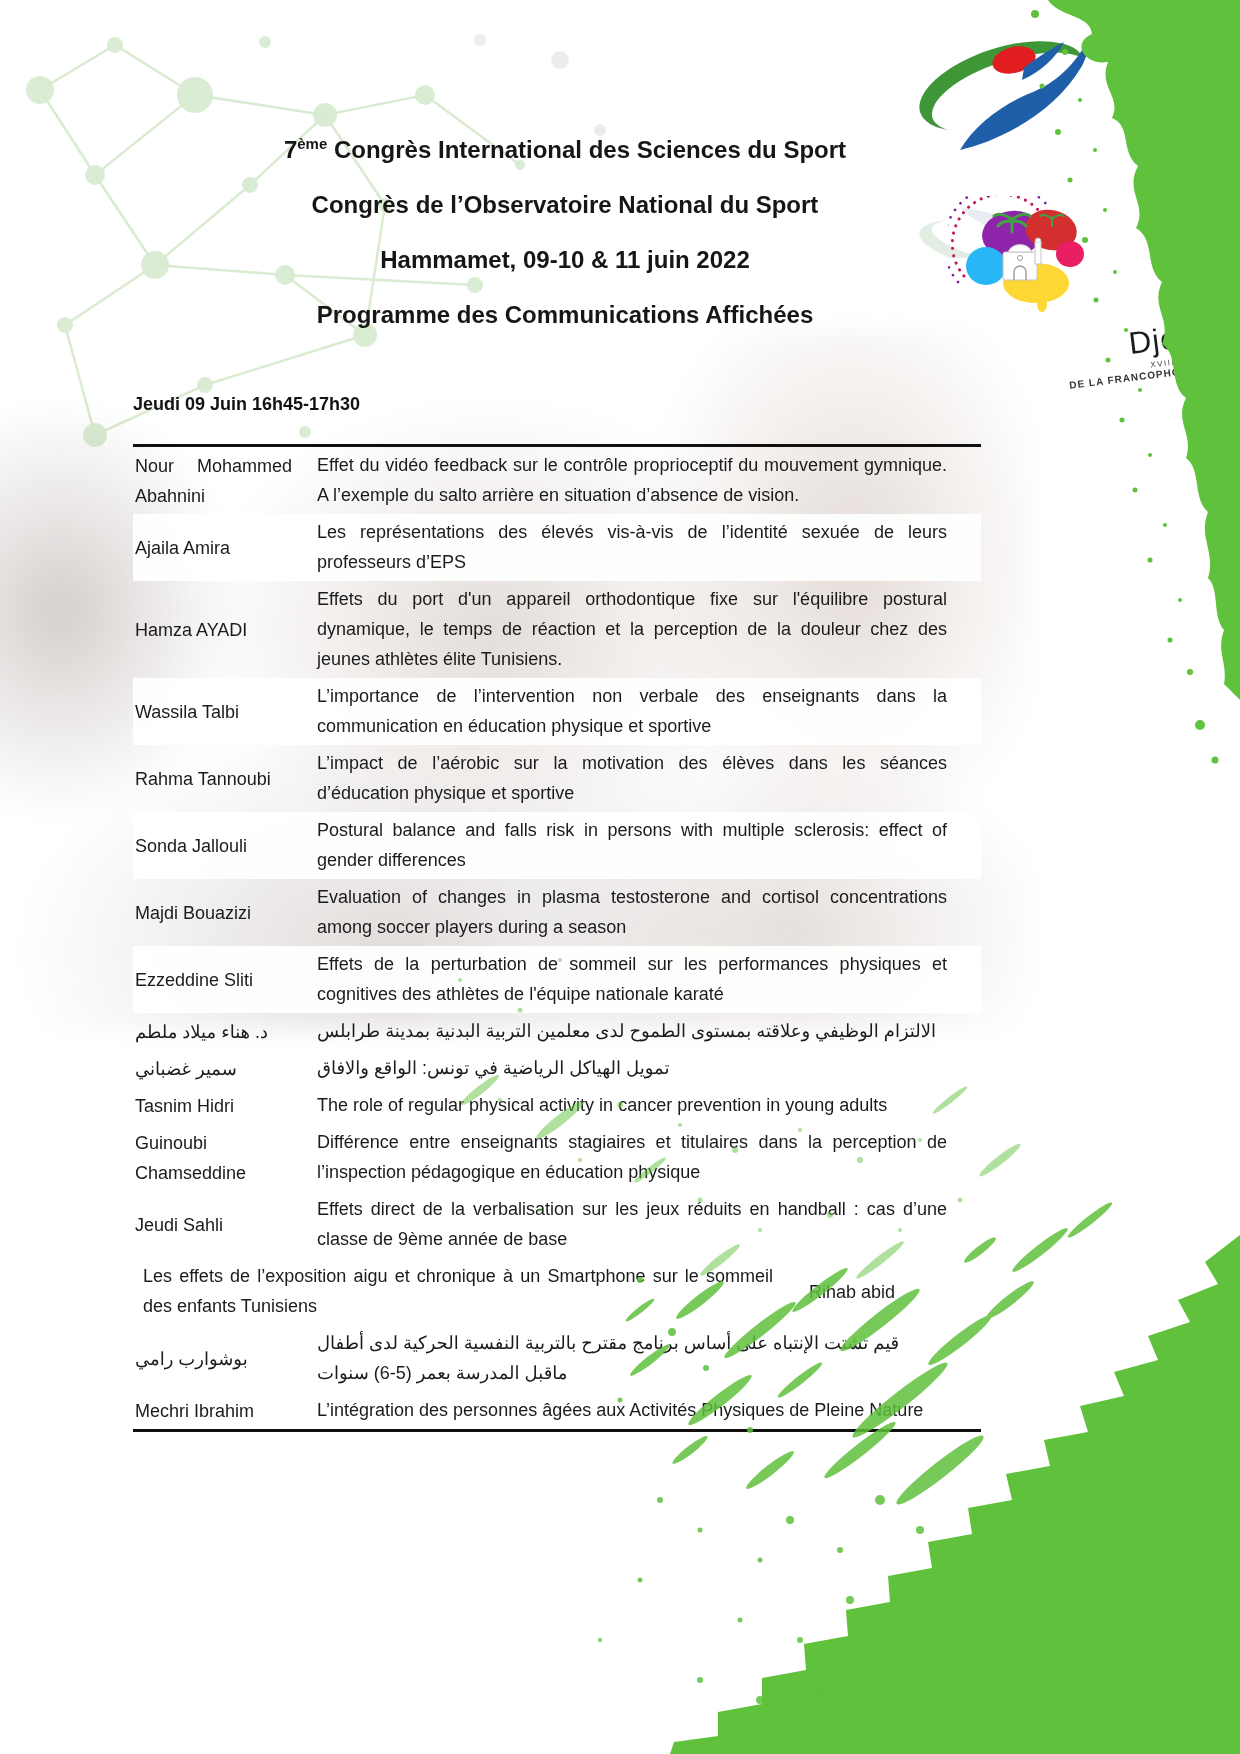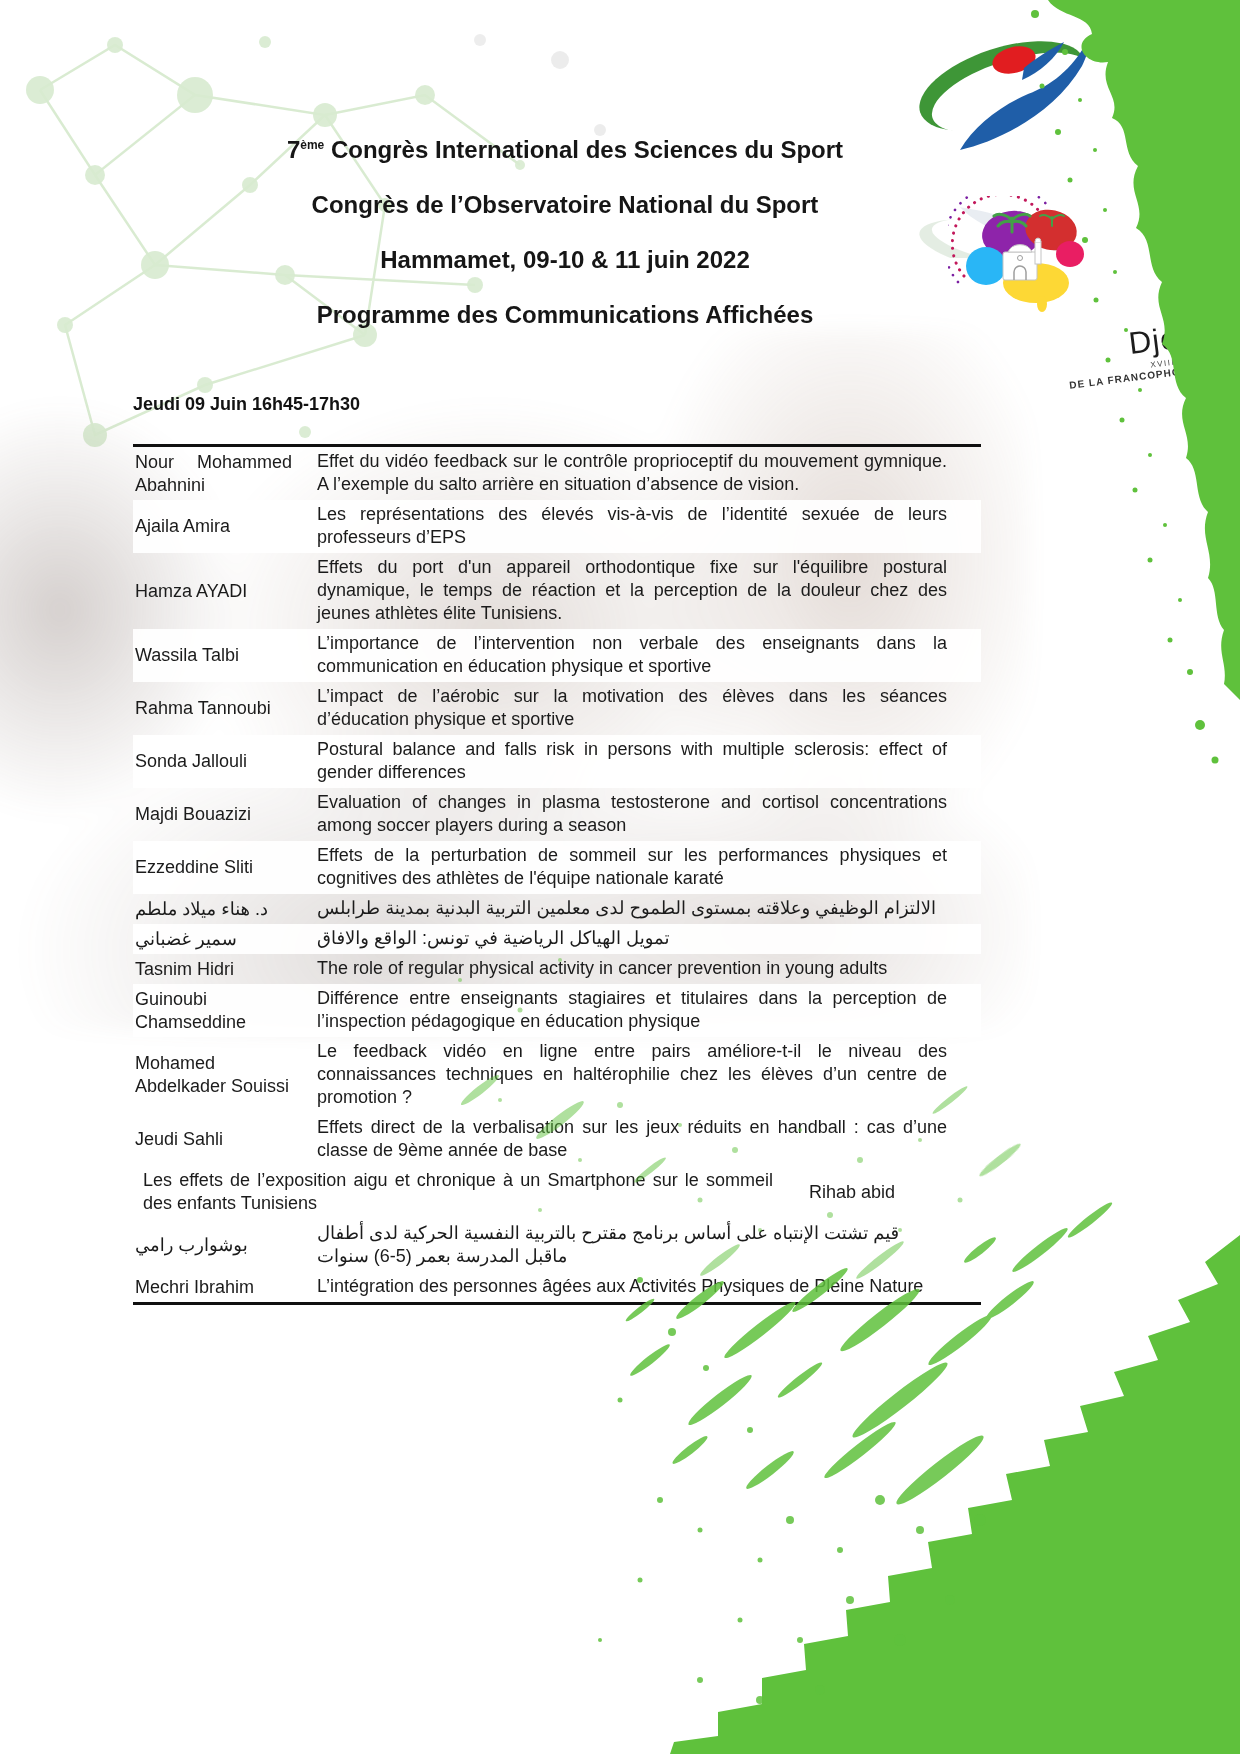--- a/index.html
+++ b/index.html
@@ -14,37 +14,37 @@
       radial-gradient(260px 300px at 90px 280px, rgba(105,85,78,.55), rgba(105,85,78,0) 70%),
       radial-gradient(420px 330px at 520px 300px, rgba(135,108,92,.45), rgba(135,108,92,0) 70%),
       radial-gradient(300px 420px at 880px 230px, rgba(150,118,100,.5), rgba(150,118,100,0) 70%),
       radial-gradient(520px 320px at 420px 620px, rgba(110,92,84,.42), rgba(110,92,84,0) 72%),
       radial-gradient(380px 260px at 820px 600px, rgba(125,100,88,.4), rgba(125,100,88,0) 70%);}
   .splash{position:absolute;left:0;top:0;z-index:6;pointer-events:none;}
 
   
   .titles{position:absolute;left:150px;top:138px;width:830px;text-align:center;z-index:3;}
   .t-line{margin:0 0 31px 0;font-size:24px;line-height:24px;font-weight:bold;color:#161616;}
-  .t-line sup{font-size:12px;line-height:0;}
+  .t-line sup{font-size:15px;line-height:0;}
 
   
   .ons-logo{position:absolute;left:902px;top:28px;z-index:4;}
   .djerba{position:absolute;left:948px;top:196px;width:280px;z-index:4;}
   .djerba-text{position:absolute;left:118px;top:128px;transform:rotate(-7deg);text-align:right;}
   .djerba-name{font-size:31px;letter-spacing:1px;color:#1c1c1c;font-weight:400;}
   .djerba-summit{font-size:8px;letter-spacing:1.5px;color:#4a4a4a;margin-top:1px;}
   .djerba-tagline{font-size:10px;letter-spacing:1px;color:#333;font-weight:bold;}
 
   
   .session{position:absolute;left:133px;top:394px;font-size:18px;font-weight:bold;z-index:3;color:#121212;}
   .program{position:absolute;left:133px;top:444px;width:848px;z-index:3;
            border-top:3px solid #101010;border-bottom:3px solid #101010;}
   .t-row{display:flex;}
   .t-row.alt{background:rgba(255,255,255,0.93);}
-  .cell{font-size:18px;line-height:23px;}
+  .cell{font-size:18px;line-height:30px;}
   .cell.name{flex:0 0 157px;padding:3px 15px 3px 2px;display:flex;align-items:center;}
   .cell.name .nm{width:100%;text-align:justify;}
   .cell.title{flex:1;padding:3px 34px 4px 10px;text-align:justify;}
   .rtl{direction:rtl;}
   .cell.title.rtl{text-align:left;}
   .cell.title.rtl.left-pos{text-align:left;}
   .cell.name .nm.rtl{text-align:left;}
 </style>
 </head>
 <body>
@@ -227,26 +227,20 @@
       <div class="cell title">The role of regular physical activity in cancer prevention in young adults</div>
     </div>
 
     <div class="t-row alt">
       <div class="cell name">
           <div class="nm">Guinoubi Chamseddine</div>
         </div>
       <div class="cell title">Différence entre enseignants stagiaires et titulaires dans la perception de l’inspection pédagogique en éducation physique</div>
     </div>
 
-    <div class="t-row">
-      <div class="cell name">
-          <div class="nm">Mohamed Abdelkader Souissi</div>
-        </div>
-      <div class="cell title">Le feedback vidéo en ligne entre pairs améliore-t-il le niveau des connaissances techniques en haltérophilie chez les élèves d’un centre de promotion ?</div>
-    </div>
 
     <div class="t-row alt">
       <div class="cell name">
           <div class="nm">Jeudi Sahli</div>
         </div>
       <div class="cell title">Effets direct de la verbalisation sur les jeux réduits en handball : cas d’une classe de 9ème année de base</div>
     </div>
 
     <div class="t-row">
       <div class="cell title">Les effets de l’exposition aigu et chronique à un Smartphone sur le sommeil des enfants Tunisiens</div>

